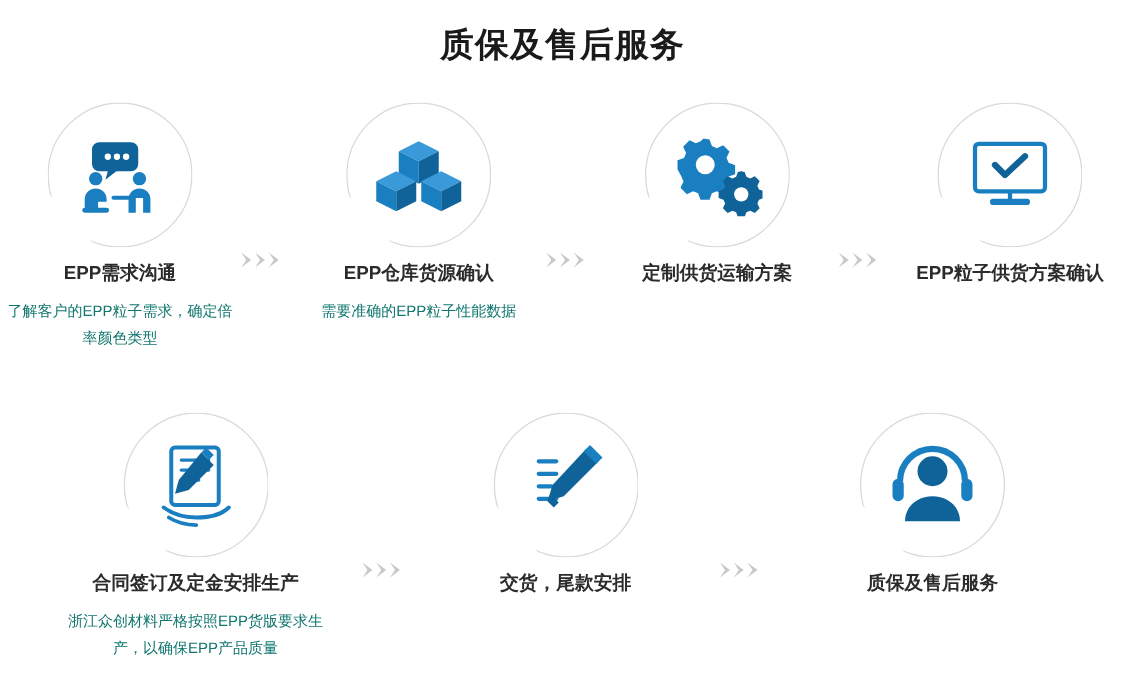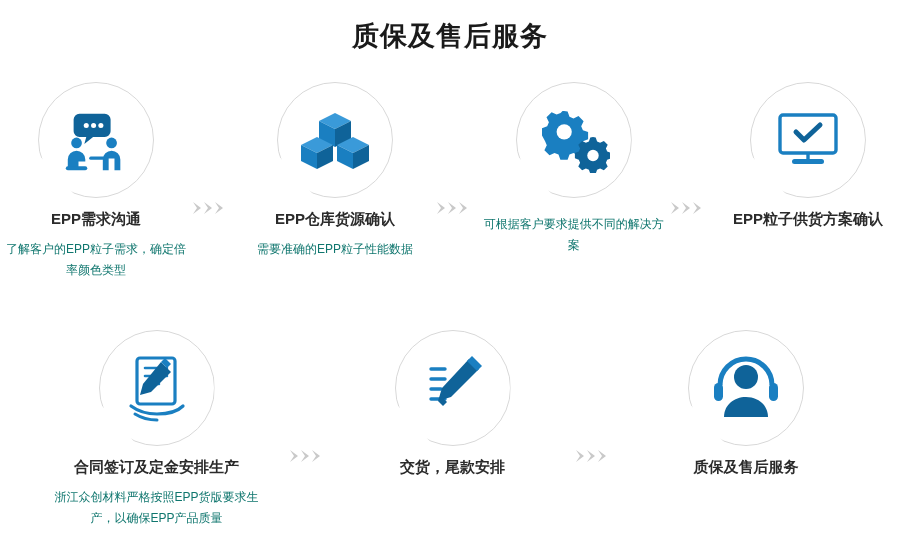--- a/index.html
+++ b/index.html
@@ -185,21 +185,21 @@
           <svg width="72" height="66" viewBox="0 0 72 66">
             <g fill="#1a7fc1">
               <path d="M26 4l3.6.6 1.9 5.2 4 1.7 5-2.4 5.1 5.1-2.4 5 1.7 4 5.2 1.9v7.2l-5.2 1.9-1.7 4 2.4 5-5.1 5.1-5-2.4-4 1.7-1.9 5.2h-7.2l-1.9-5.2-4-1.7-5 2.4-5.1-5.1 2.4-5-1.7-4L4 28.4v-7.2l5.2-1.9 1.7-4-2.4-5 5.1-5.1 5 2.4 4-1.7L24.5 4z"></path>
               <circle cx="26.2" cy="24.8" r="7.6" fill="#ffffff"></circle>
               <path d="M55 30l2.7.5 1.4 3.9 3 1.3 3.8-1.8 3.8 3.8-1.8 3.8 1.3 3 3.9 1.4v5.4l-3.9 1.4-1.3 3 1.8 3.8-3.8 3.8-3.8-1.8-3 1.3-1.4 3.9h-5.4l-1.4-3.9-3-1.3-3.8 1.8-3.8-3.8 1.8-3.8-1.3-3-3.9-1.4v-5.4l3.9-1.4 1.3-3-1.8-3.8 3.8-3.8 3.8 1.8 3-1.3 1.4-3.9z" fill="#0f6399"></path>
               <circle cx="55" cy="48.5" r="5.7" fill="#ffffff"></circle>
             </g>
           </svg>
         </div>
       </div>
-      <div class="step-desc">可根据客户要求提供不同的解决方案</div>
+      <div class="step-title">定制供货运输方案</div>
     </div>
 
     <div class="arrow">
       <svg width="40" height="16" viewBox="0 0 40 16">
         <g fill="#c9c9c9">
           <polygon points="0,2 8,8 0,14 4,8"></polygon>
           <polygon points="11,2 19,8 11,14 15,8"></polygon>
           <polygon points="22,2 30,8 22,14 26,8"></polygon>
         </g>
       </svg>

